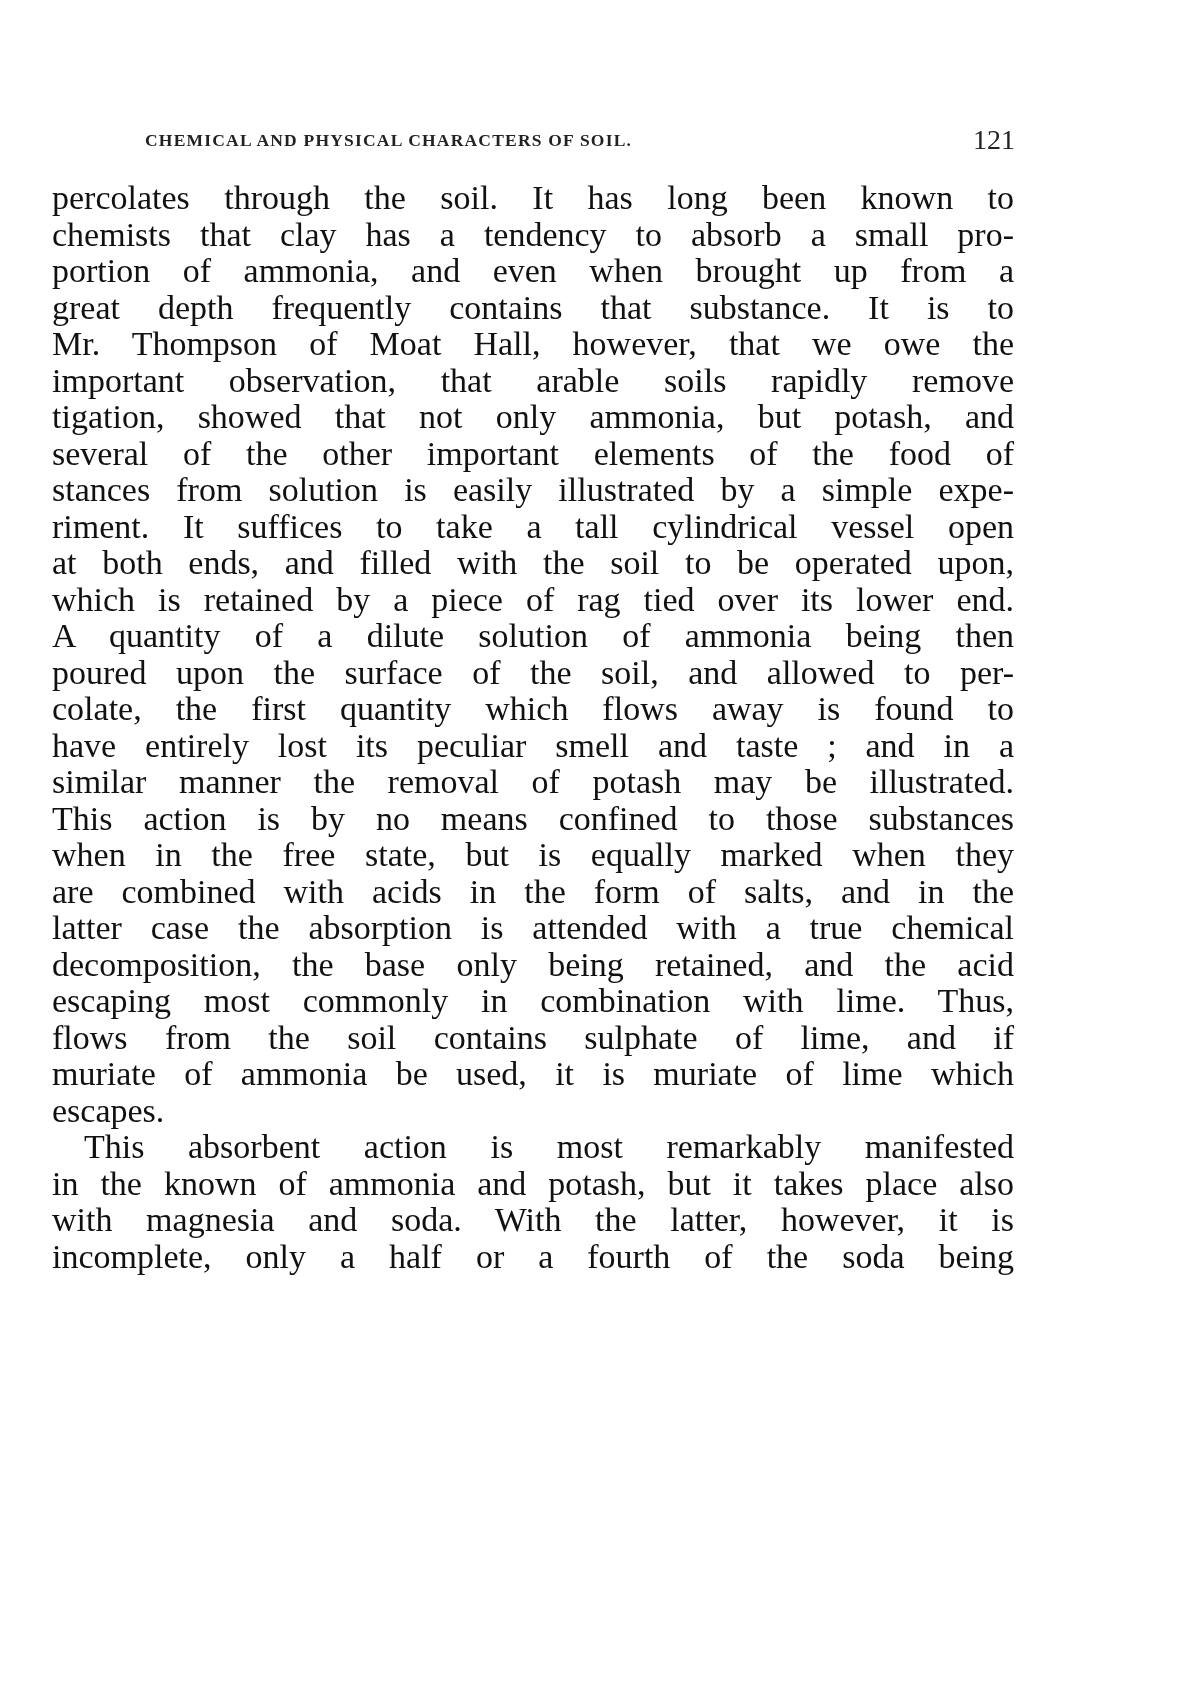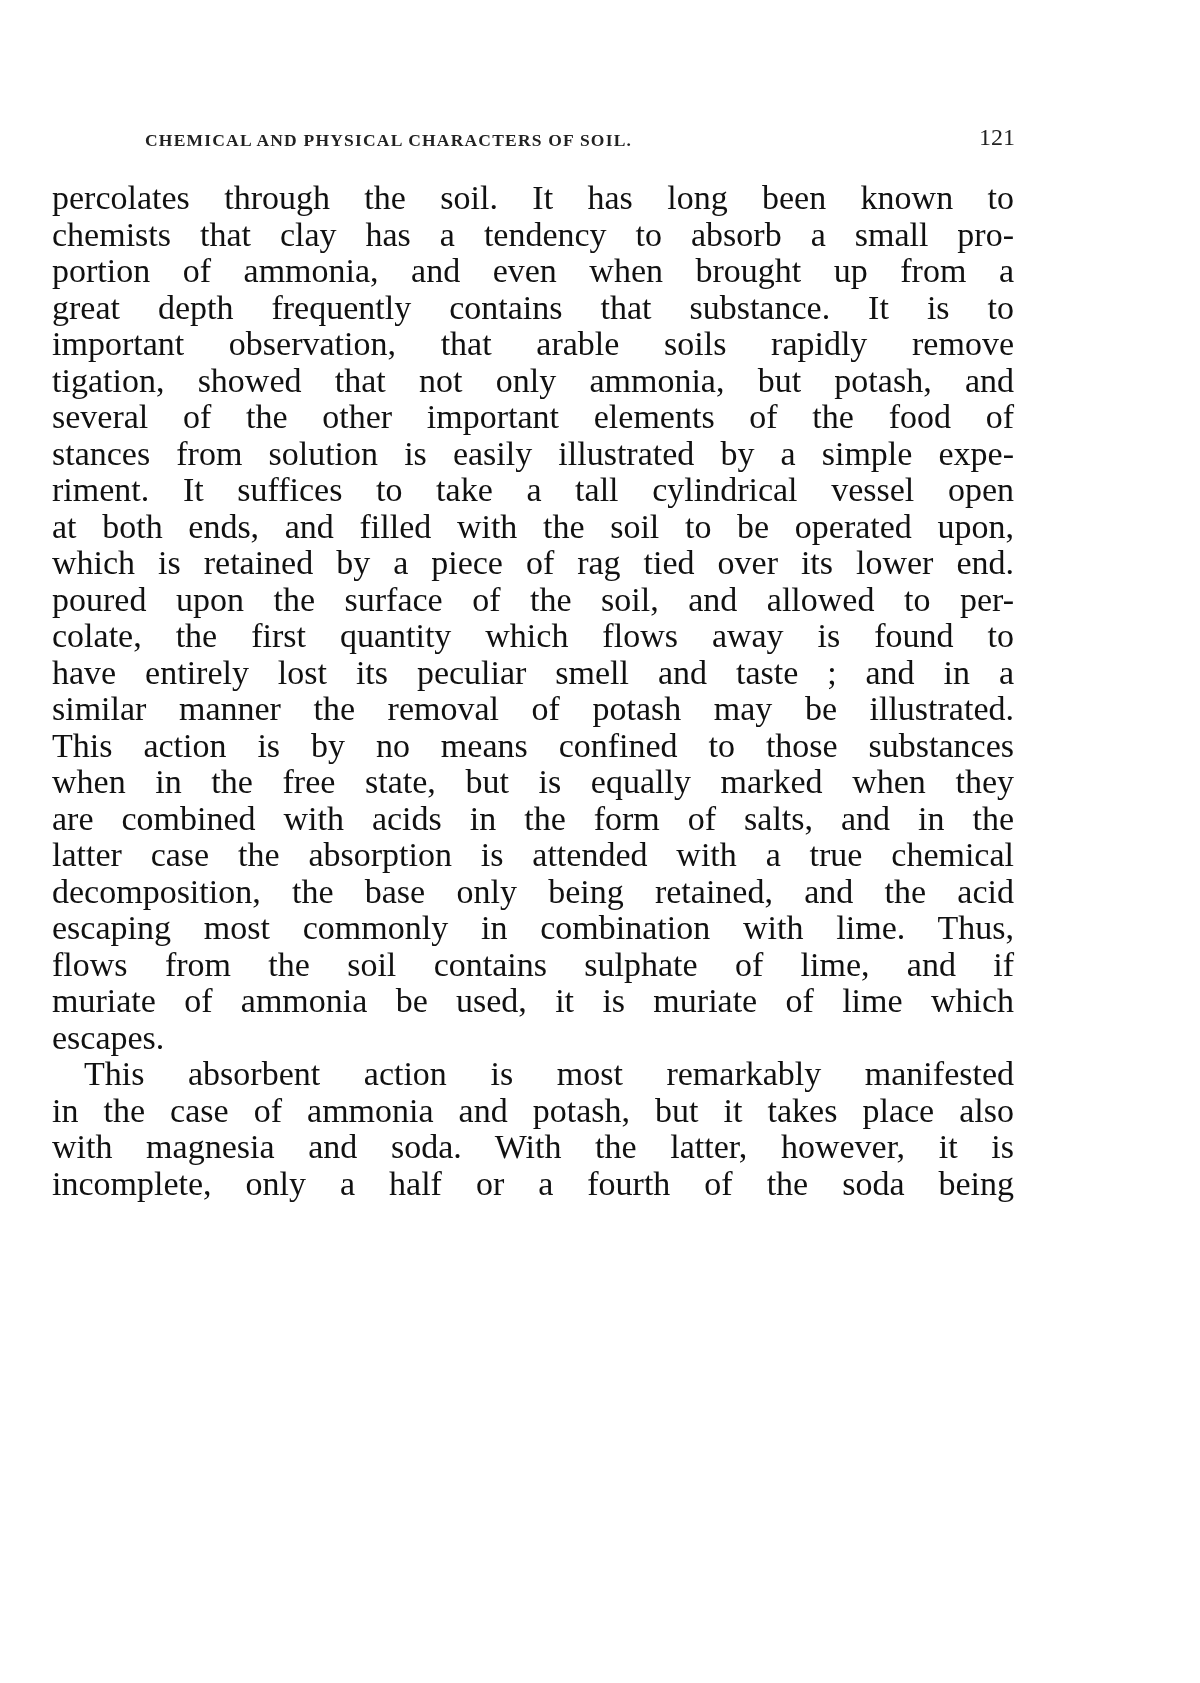--- a/index.html
+++ b/index.html
@@ -8,21 +8,21 @@
   .running-head {
     position: absolute; left: 145px; top: 124px; width: 870px; height: 34px;
     font-family: "Liberation Serif", serif;
   }
   .running-title {
     position: absolute; left: 0; top: 6px;
     font-size: 17.5px; letter-spacing: 1.2px; font-weight: bold; color: #222;
   }
   .page-number {
     position: absolute; right: 0; top: 0;
-    font-size: 24px; color: #222;
+    font-size: 28px; color: #222;
   }
   .body-text {
     position: absolute; left: 52px; top: 180px; width: 962px;
     font-family: "Liberation Serif", serif; font-size: 34px; line-height: 36.5px;
   }
   .line {
     display: block; white-space: nowrap; text-align: justify; text-align-last: justify;
     height: 36.5px;
   }
   .line.last { text-align-last: left; }
@@ -36,41 +36,43 @@
     <span class="running-title">CHEMICAL AND PHYSICAL CHARACTERS OF SOIL.</span>
     <span class="page-number">121</span>
   </div>
 
   <div class="body-text">
     <div>
       <span class="line">percolates through the soil.  It has long been known to</span>
       <span class="line">chemists that clay has a tendency to absorb a small pro-</span>
       <span class="line">portion of ammonia, and even when brought up from a</span>
       <span class="line">great depth frequently contains that substance.  It is to</span>
+      <span class="line">Mr. Thompson of Moat Hall, however, that we owe the</span>
       <span class="line">important observation, that arable soils rapidly remove</span>
       <span class="line">tigation, showed that not only ammonia, but potash, and</span>
       <span class="line">several of the other important elements of the food of</span>
       <span class="line">stances from solution is easily illustrated by a simple expe-</span>
       <span class="line">riment.  It suffices to take a tall cylindrical vessel open</span>
       <span class="line">at both ends, and filled with the soil to be operated upon,</span>
       <span class="line">which is retained by a piece of rag tied over its lower end.</span>
+      <span class="line">A quantity of a dilute solution of ammonia being then</span>
       <span class="line">poured upon the surface of the soil, and allowed to per-</span>
       <span class="line">colate, the first quantity which flows away is found to</span>
       <span class="line">have entirely lost its peculiar smell and taste ; and in a</span>
       <span class="line">similar manner the removal of potash may be illustrated.</span>
       <span class="line">This action is by no means confined to those substances</span>
       <span class="line">when in the free state, but is equally marked when they</span>
       <span class="line">are combined with acids in the form of salts, and in the</span>
       <span class="line">latter case the absorption is attended with a true chemical</span>
       <span class="line">decomposition, the base only being retained, and the acid</span>
       <span class="line">escaping most commonly in combination with lime.  Thus,</span>
       <span class="line">flows from the soil contains sulphate of lime, and if</span>
       <span class="line">muriate of ammonia be used, it is muriate of lime which</span>
       <span class="line last">escapes.</span>
     </div>
     <div>
       <span class="line indent">This absorbent action is most remarkably manifested</span>
-      <span class="line">in the case of ammonia and potash, but it takes place also</span>
+      <span class="line">in the known of ammonia and potash, but it takes place also</span>
       <span class="line">with magnesia and soda.  With the latter, however, it is</span>
       <span class="line">incomplete, only a half or a fourth of the soda being</span>
     </div>
   </div>
 </div>
 
 </body></html>

